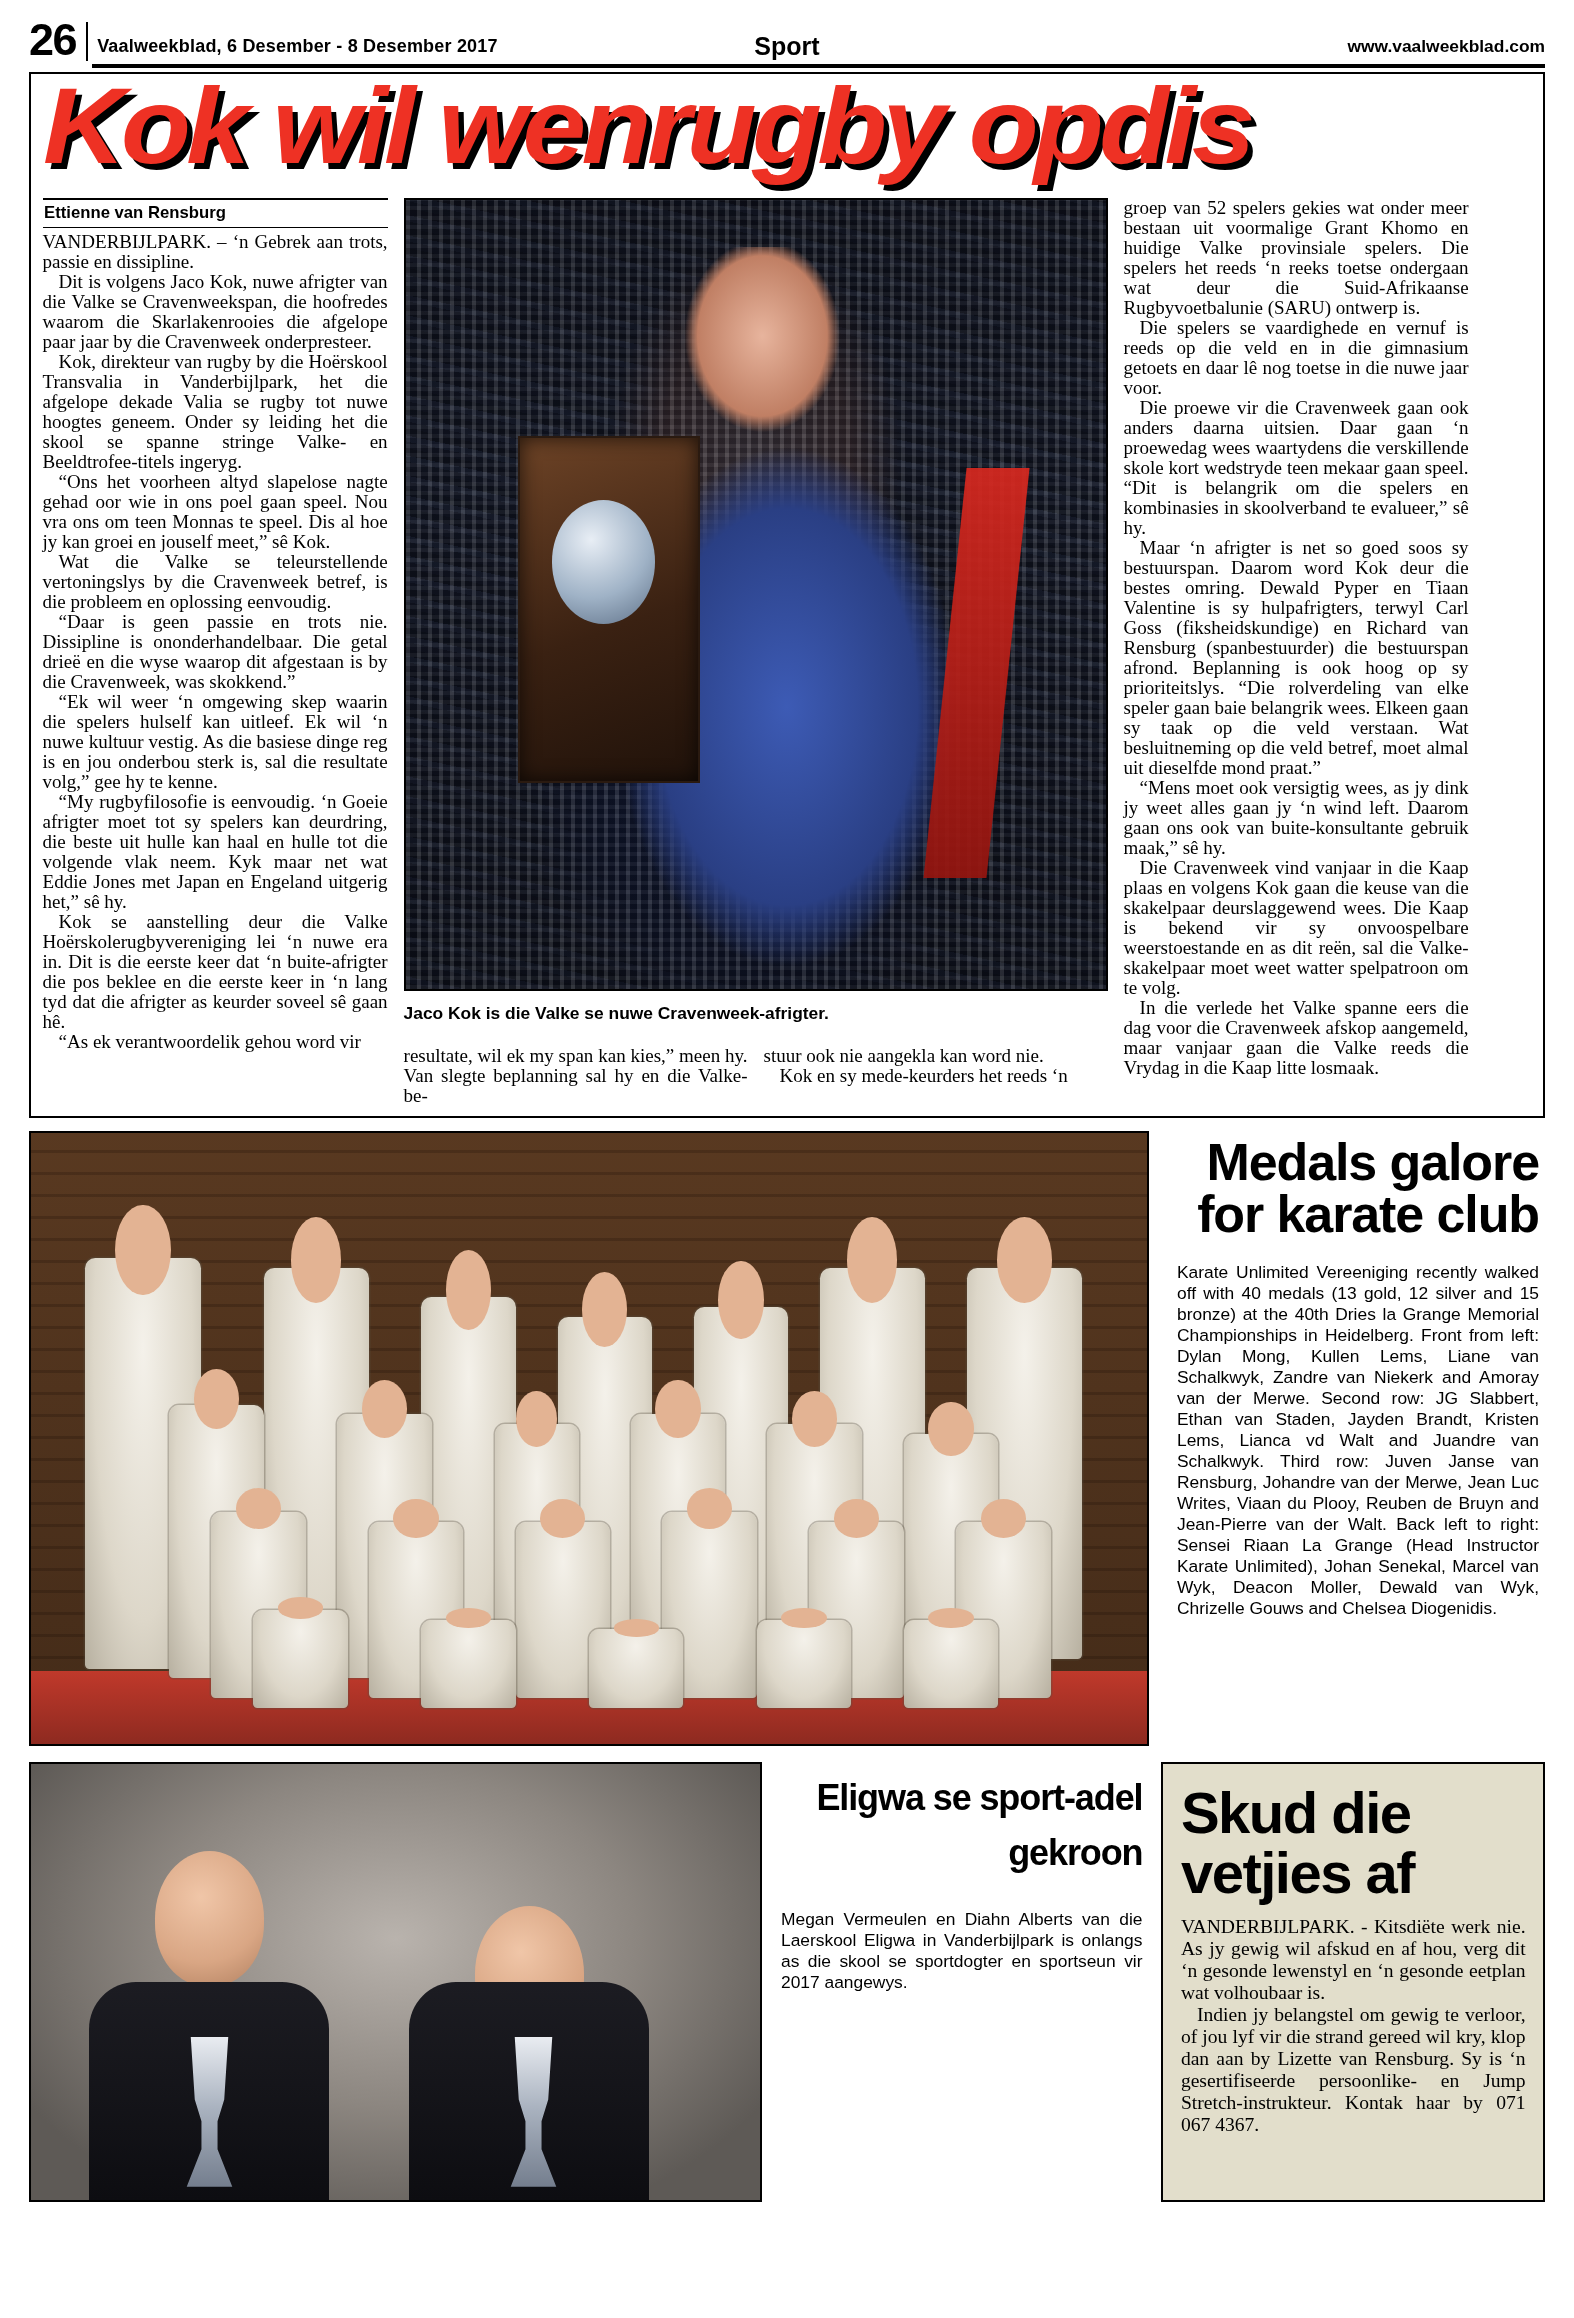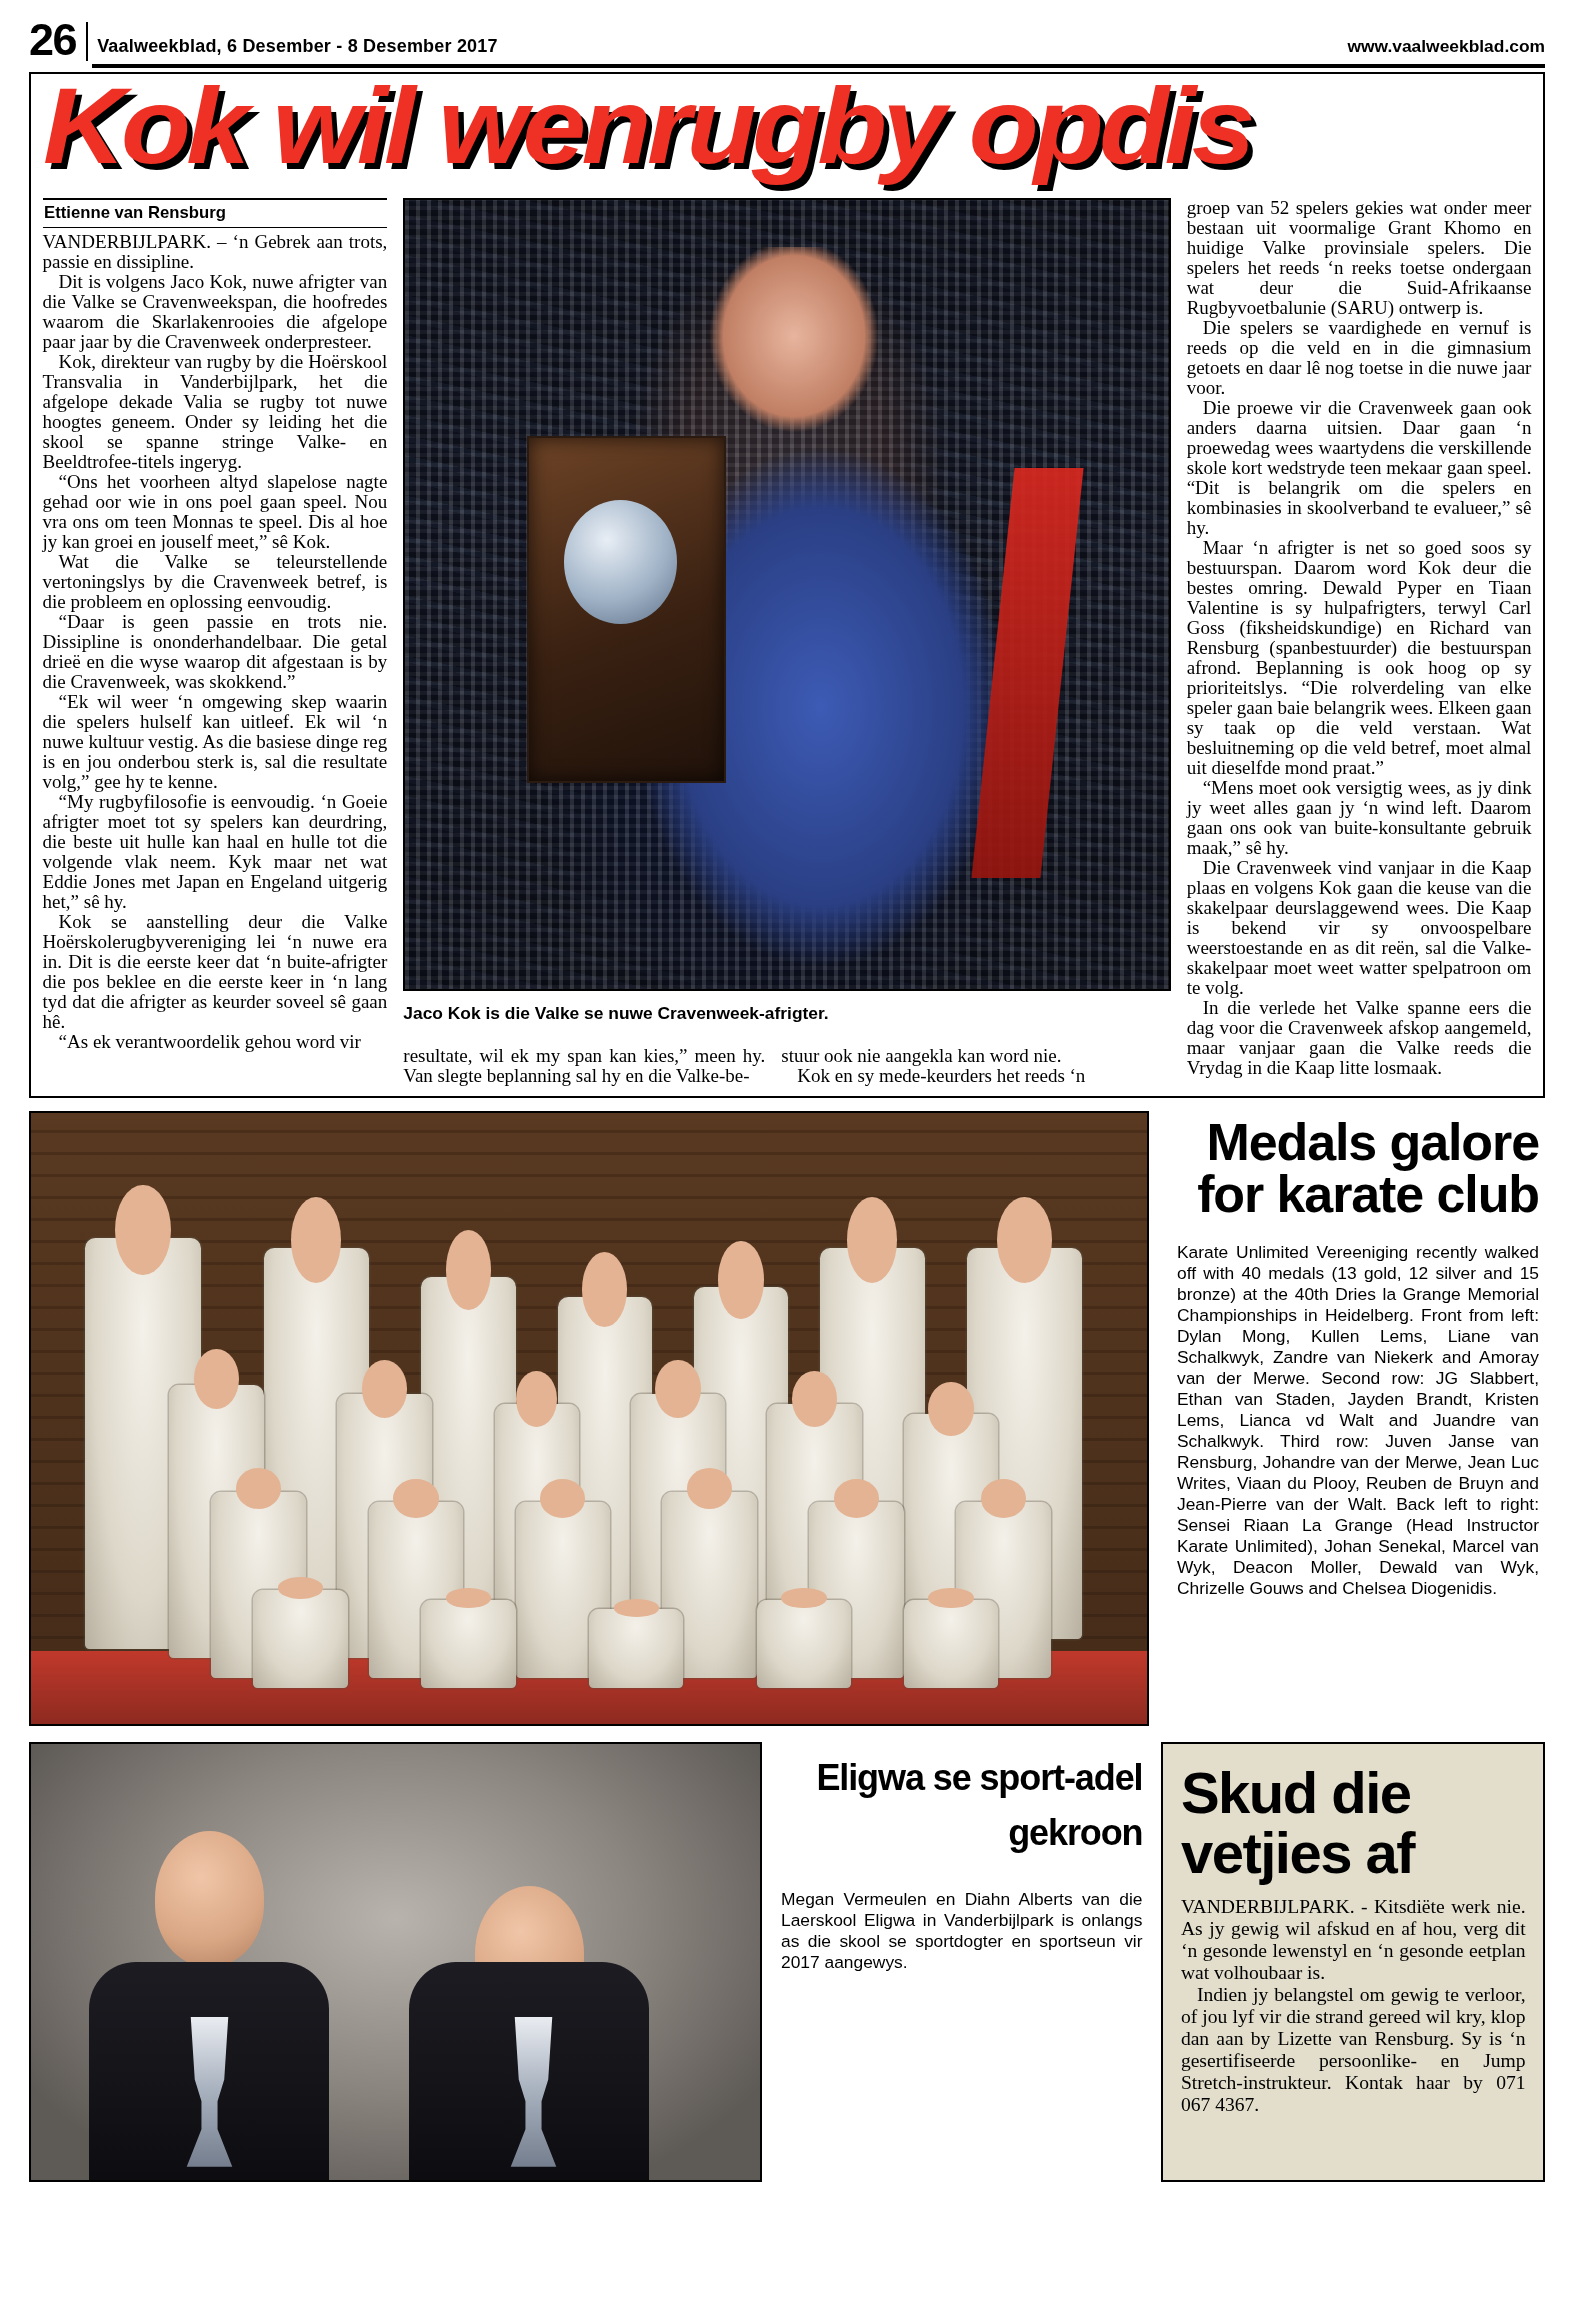--- a/index.html
+++ b/index.html
@@ -48,21 +48,21 @@
     font-size:108px; line-height:109px;
     letter-spacing:-4.4px;
     color:#ee3124;
     text-shadow: 5.1px 5.8px 0 #000;
     transform:scaleX(1.06); transform-origin:left center;
     white-space:nowrap;
   }
 
   .cols { display:flex; gap:16px; }
   .col { width:345px; }
-  .col-mid { width:768px; }
+  .col-mid { width:704px; }
 
   .byline-box { border-top:2.2px solid #000; border-bottom:1.5px solid #000; padding:3.6px 1.5px 3.6px 1.5px; margin-bottom:4.4px; }
   .byline { font-family:"Liberation Sans", sans-serif; font-weight:700; font-size:16.7px; }
 
   p.body {
     font-family:"Liberation Serif", serif;
     font-size:19px; line-height:20px;
     text-align:justify; margin:0; text-indent:16px;
     hyphens:auto; -webkit-hyphens:auto;
   }
@@ -196,20 +196,21 @@
 </style>
 </head>
 <body>
 
 <div class="page">
 
   <div class="masthead">
     <div class="folio">26</div>
     <div class="masthead-rule-v"></div>
     <div class="masthead-pub">Vaalweekblad, 6 Desember - 8 Desember 2017</div>
+    <div class="masthead-section">Sport</div>
     <div class="masthead-url">www.vaalweekblad.com</div>
   </div>
   <div class="rule-thick"></div>
 
   <div class="article-main">
 
     <div class="headline-kicker">
       <div class="hl">Kok wil wenrugby opdis</div>
     </div>
 

